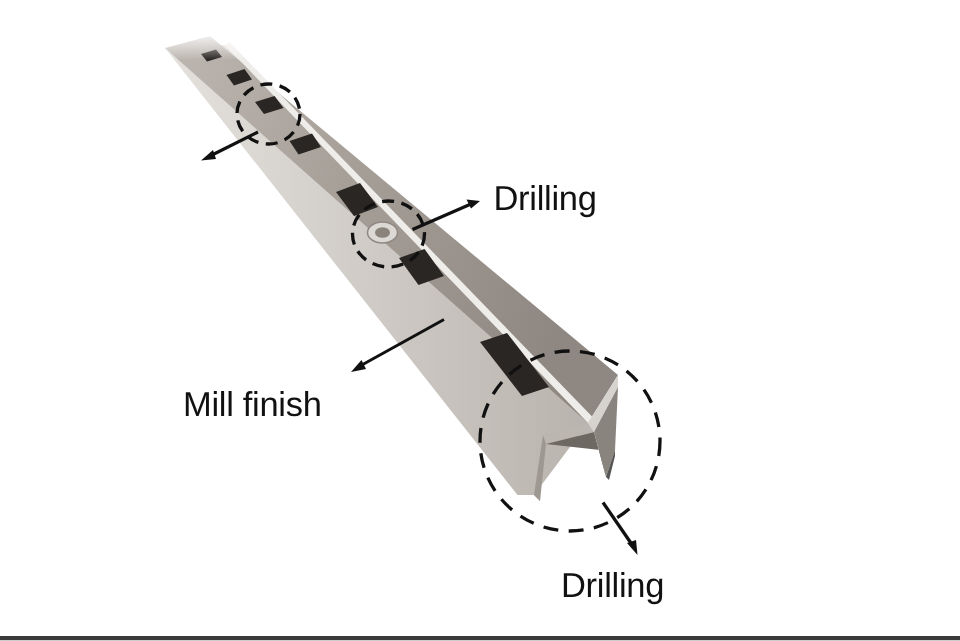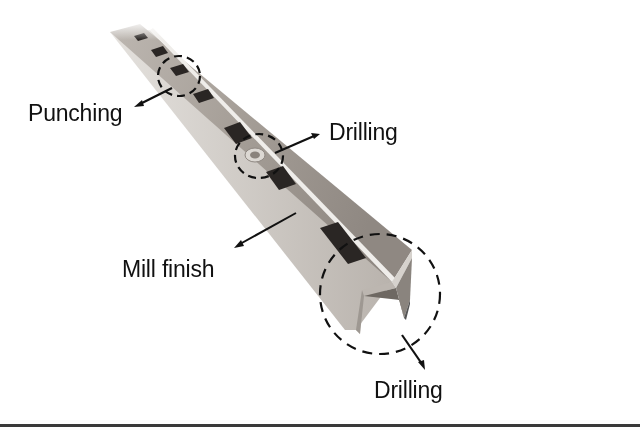--- a/index.html
+++ b/index.html
@@ -78,19 +78,18 @@
       <line x1="296" y1="213" x2="240" y2="244"></line>
       <polygon points="234,248 241,240 244,246" fill="#111" stroke="none"></polygon>
     </g>
     <g stroke="#111" fill="none" stroke-width="2.2">
       <ellipse cx="380" cy="294" rx="60" ry="60" stroke-dasharray="10 7"></ellipse>
       <line x1="402" y1="335" x2="422" y2="364"></line>
       <polygon points="425,370 418,362 424,360" fill="#111" stroke="none"></polygon>
     </g>
   </svg>
 
-  <div class="label" style="left:28px;top:100px;">Punching</div>
   <div class="label" style="left:329px;top:119px;">Drilling</div>
   <div class="label" style="left:122px;top:256px;">Mill finish</div>
   <div class="label" style="left:374px;top:377px;">Drilling</div>
 
   <div class="bottom-rule"></div>
 </div>
 
 </body></html>

